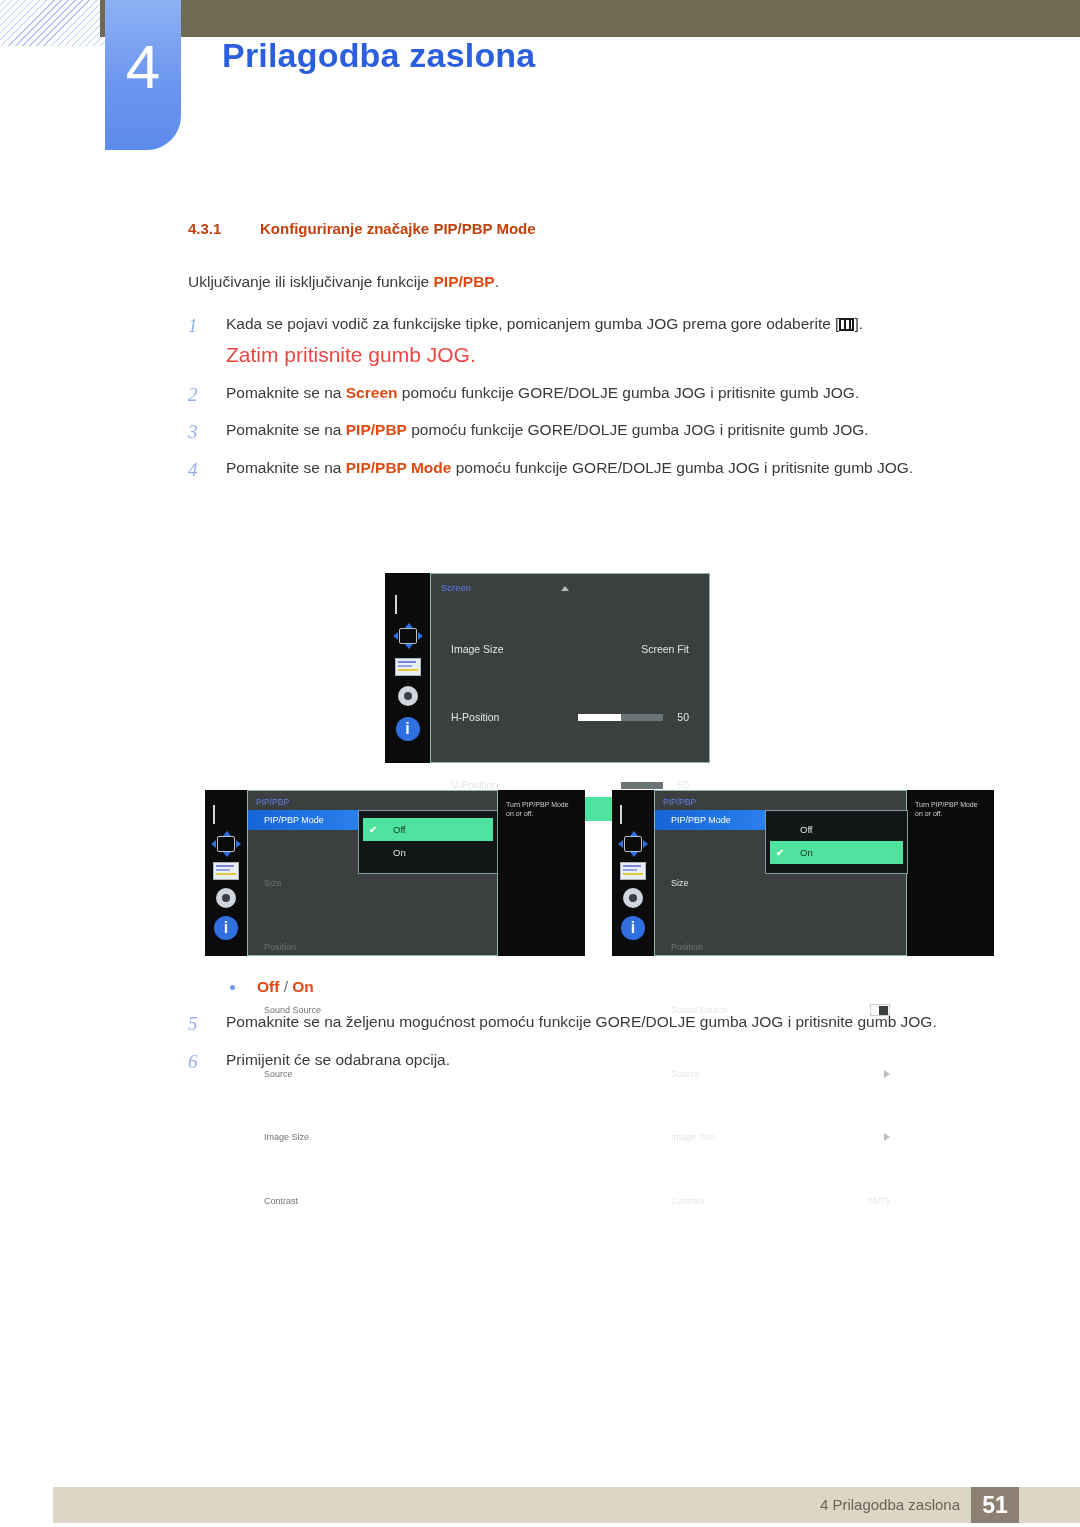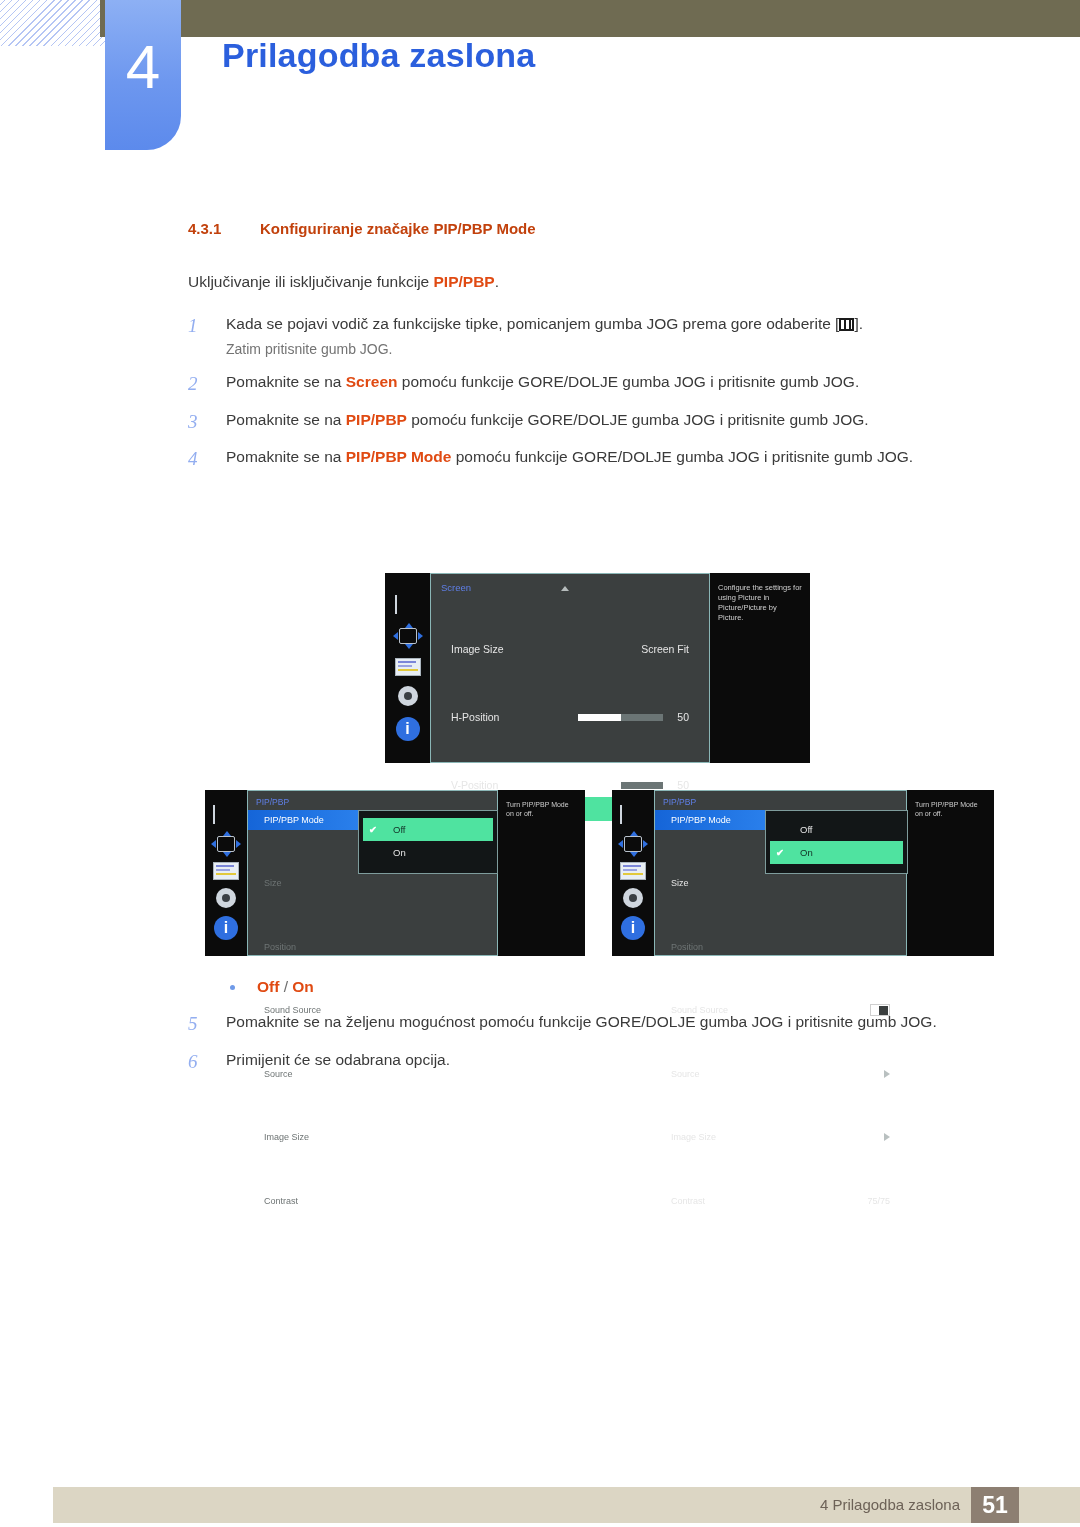--- a/index.html
+++ b/index.html
@@ -42,21 +42,21 @@
     font-size:15.5px;color:#3a3a3a;
   }
   .kw{color:#e04a12;font-weight:bold;}
   .steps{position:absolute;left:188px;top:312px;width:800px;}
   .step{position:relative;display:flex;margin-bottom:10px;}
   .step .idx{
     width:38px;flex:0 0 38px;color:#93aef0;font-size:19px;
     font-style:italic;font-family:"Liberation Serif", serif;line-height:1.45;
   }
   .step .txt{font-size:15.5px;color:#3a3a3a;line-height:1.5;flex:1;}
-  .sub{font-size:14px;color:#737373;line-height:1.5;margin:4px 0 0 0;}
+  .sub{font-size:21px;color:#ef4444;line-height:1.5;margin:4px 0 0 0;}
   .keycap{
     display:inline-block;width:15px;height:13px;vertical-align:-2px;
     border:2px solid #1a1a1a;background:#ffffff;position:relative;box-sizing:border-box;
   }
   .keycap:before,.keycap:after{
     content:"";position:absolute;top:0;bottom:0;width:2px;background:#1a1a1a;
   }
   .keycap:before{left:3px;}
   .keycap:after{left:8px;}
 
@@ -235,23 +235,20 @@
             <span class="track"></span>
           </span>
           <span class="val">50</span>
         </div>
         <div class="row hl-green" style="height: 24px; font-size: 10.5px; padding: 0px 10px; margin: 0px -10px;">
           <span class="lbl" style="color: rgb(21, 48, 38); padding-left: 10px;">PIP/PBP</span>
           <span class="arrow-r" style="color: rgb(255, 255, 255); margin-right: 10px;"></span>
         </div>
       </div>
   </div>
-  <div class="help" style="width:100px;height:190px;font-size:7.5px;">
-    <span>Configure the settings for using Picture in Picture/Picture by Picture.</span>
-  </div>
 </div>
 
 <div class="osd" id="osd-left" style="left:205px;top:790px;width:380px;height:166px;">
   <div class="rail" style="width:42px;height:166px;padding:10px 0;">
       <span class="ic ic-monitor"><span class="scr"></span><span class="stand"></span></span>
       <span class="ic ic-move">
         <span class="box"></span>
         <i class="a-u"></i>
         <i class="a-d"></i>
         <i class="a-l"></i>

